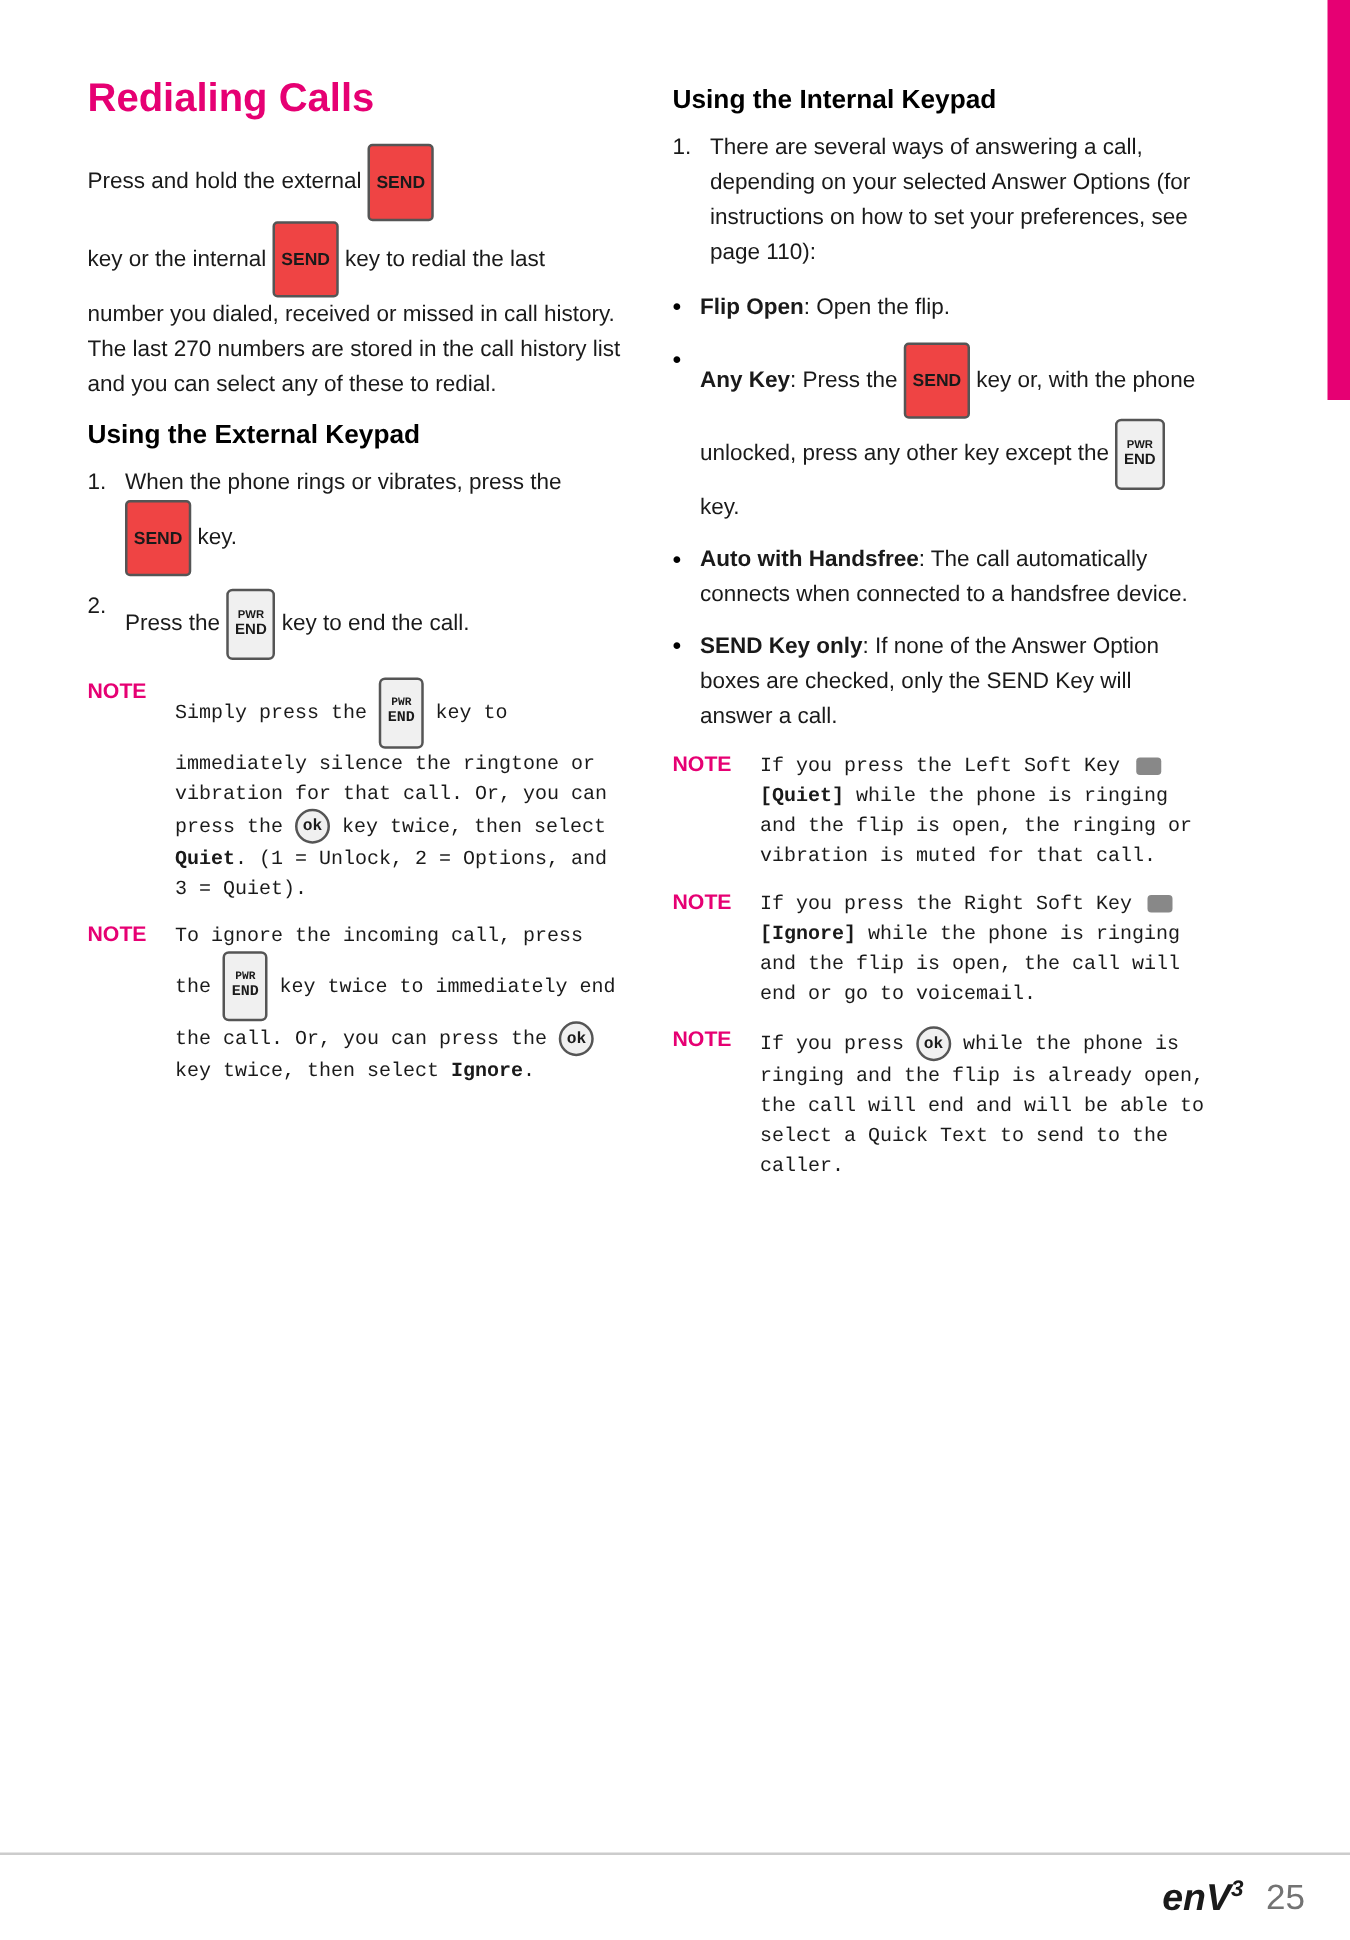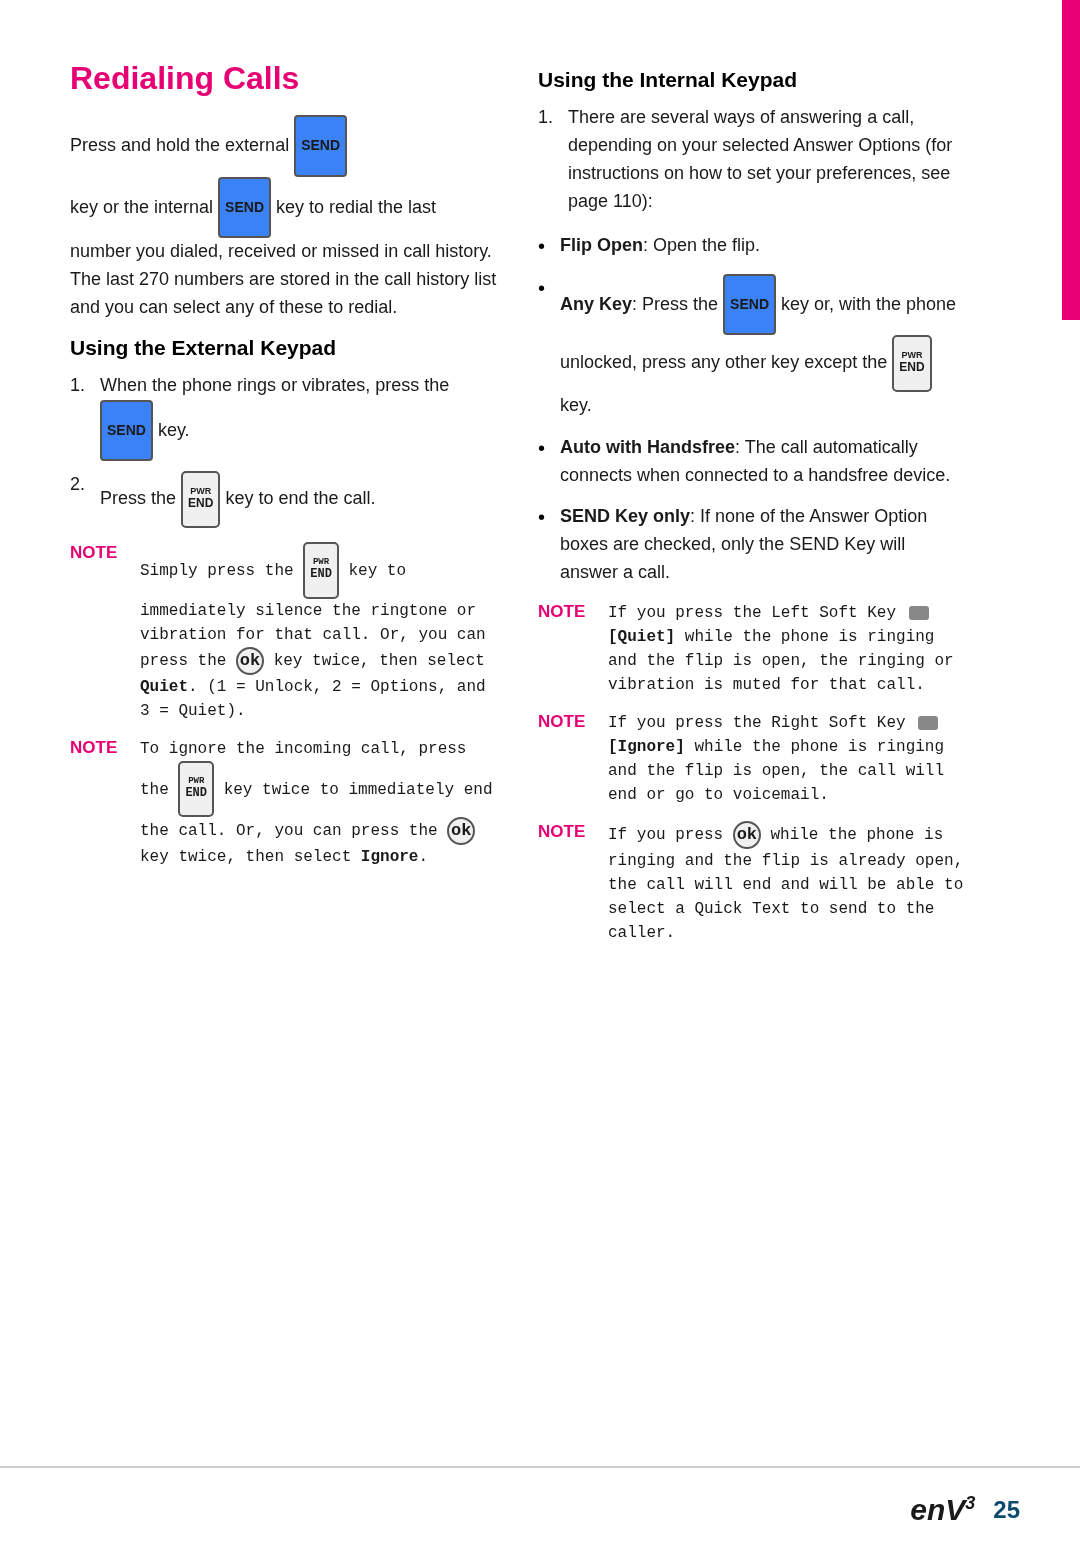--- a/index.html
+++ b/index.html
@@ -71,21 +71,21 @@
     }
 
     .key-badge {
       display: inline-block;
       border: 2px solid #555;
       border-radius: 4px;
       padding: 19px 5px;
       font-size: 14px;
       font-weight: 700;
       color: #1a1a1a;
-      background: #3b82f6;
+      background: #ef4444;
       vertical-align: middle;
       line-height: 1.4;
       font-family: Arial, sans-serif;
     }
 
     .note-block {
       display: flex;
       gap: 10px;
       margin-bottom: 14px;
       align-items: flex-start;
@@ -158,64 +158,64 @@
     .bold-term {
       font-weight: 700;
     }
 
     
     .bottom-bar {
       position: absolute;
       bottom: 0;
       left: 0;
       right: 0;
-      height: 86px;
+      height: 70px;
       display: flex;
       align-items: center;
       justify-content: flex-end;
-      padding: 0 60px;
+      padding: 0 36px;
       border-top: 2px solid #ccc;
     }
 
     .env-logo {
       font-size: 30px;
       font-weight: 700;
       color: #1a1a1a;
       font-style: italic;
       margin-right: 18px;
       font-family: Arial, sans-serif;
     }
 
     .env-logo sup {
       font-size: 18px;
     }
 
     .page-number {
-      font-size: 24px;
-      color: #0c4a6e;
-      font-weight: 700;
+      font-size: 28px;
+      color: #737373;
+      font-weight: 400;
     }
 
     .pwr-label {
       font-size: 9px;
       display: block;
       text-align: center;
       line-height: 1;
       font-weight: 700;
     }
 
     .ok-circle {
       display: inline-flex;
       align-items: center;
       justify-content: center;
       border: 2px solid #555;
       border-radius: 50%;
       width: 28px;
       height: 28px;
-      font-size: 17px;
+      font-size: 13px;
       font-weight: 700;
       color: #1a1a1a;
       background: #f0f0f0;
       vertical-align: middle;
     }
 
     .end-key-badge {
       display: inline-block;
       border: 2px solid #555;
       border-radius: 5px;

